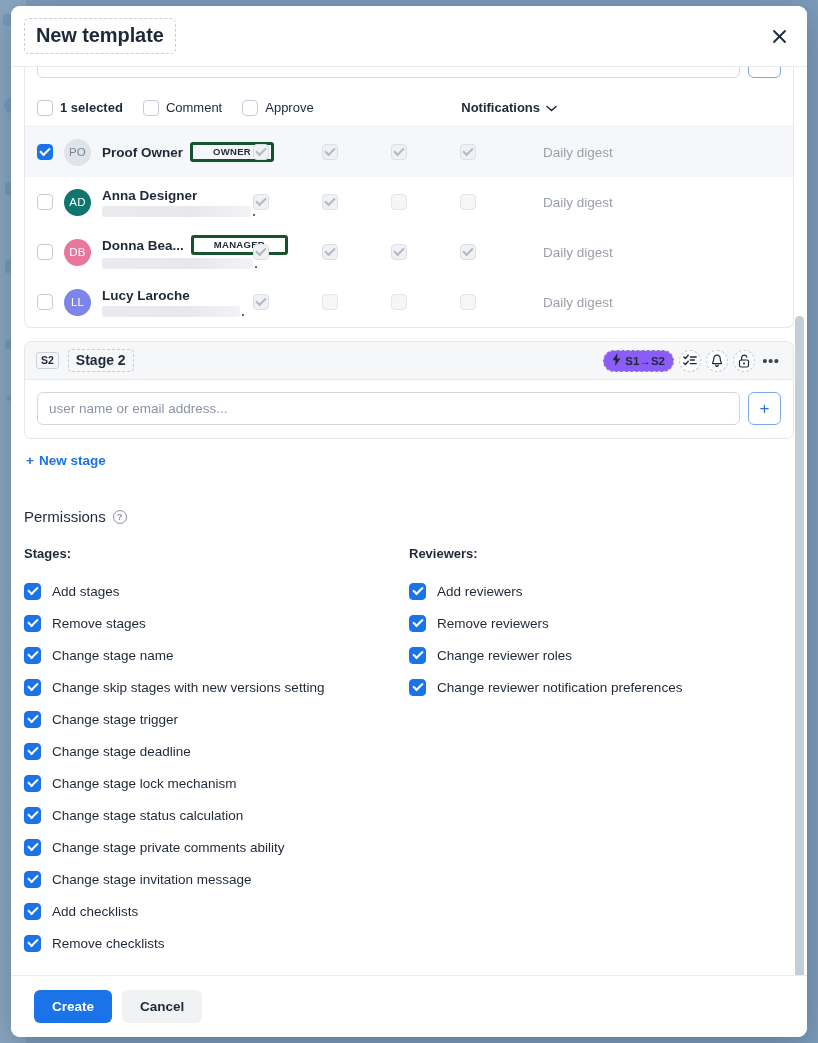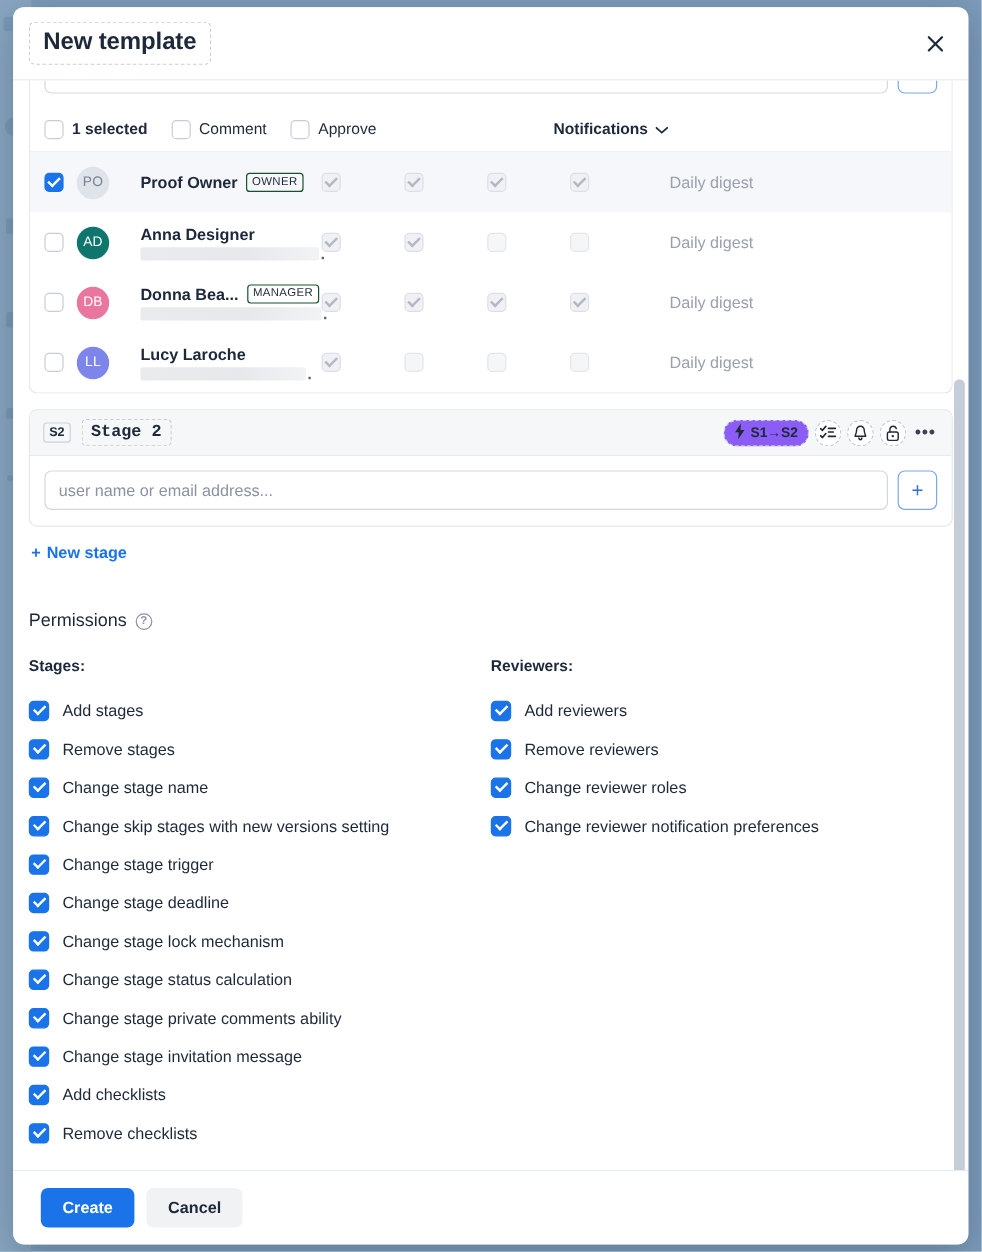--- a/index.html
+++ b/index.html
@@ -211,44 +211,44 @@
     width: 27px; height: 27px;
     flex: 0 0 27px;
     border-radius: 50%;
     margin-left: 11px;
     display: flex; align-items: center; justify-content: center;
     font-size: 11.5px;
     color: #fff;
     letter-spacing: .2px;
   }
   .rv-ident {
-    margin-left: 26px;
+    margin-left: 11px;
     width: 151px;
     flex: 0 0 151px;
     display: flex;
     flex-direction: column;
     justify-content: center;
     gap: 3px;
     text-align: right;
   }
   .rv-nameline { display: flex; align-items: center; gap: 7px; }
   .rv-name {
     font-size: 13.5px;
     font-weight: bold;
     color: #1d2939;
     white-space: nowrap;
   }
   .role-tag {
     font-size: 9.5px;
-    font-weight: normal;
+    font-weight: bold;
     letter-spacing: .3px;
     color: #1d2939;
-    border: 1px solid #14532d;
+    border: 3px solid #14532d;
     border-radius: 3px;
-    padding: 1px 4px 2px;
+    padding: 1px 20px 2px;
     white-space: nowrap;
   }
   .email-blur {
     height: 11px;
     border-radius: 2px;
     background: linear-gradient(90deg,#e9ebee 0%,#e6e8ec 60%,#f2f3f5 100%);
     position: relative;
   }
   .email-blur::after {
     content: "";
@@ -290,21 +290,20 @@
     padding: 1px 4px 2px;
   }
   .stage-name {
     margin-left: 9px;
     font-size: 14px;
     font-weight: bold;
     color: #1d2939;
     border: 1px dashed #c8cdd6;
     border-radius: 4px;
     padding: 2px 7px 3px;
-    font-family: Liberation Mono, monospace;
   }
   .stage-tools {
     margin-left: auto;
     display: flex;
     align-items: center;
     gap: 5px;
   }
   .tool-pill {
     height: 22px;
     border: 1px dashed #c5cbd5;

